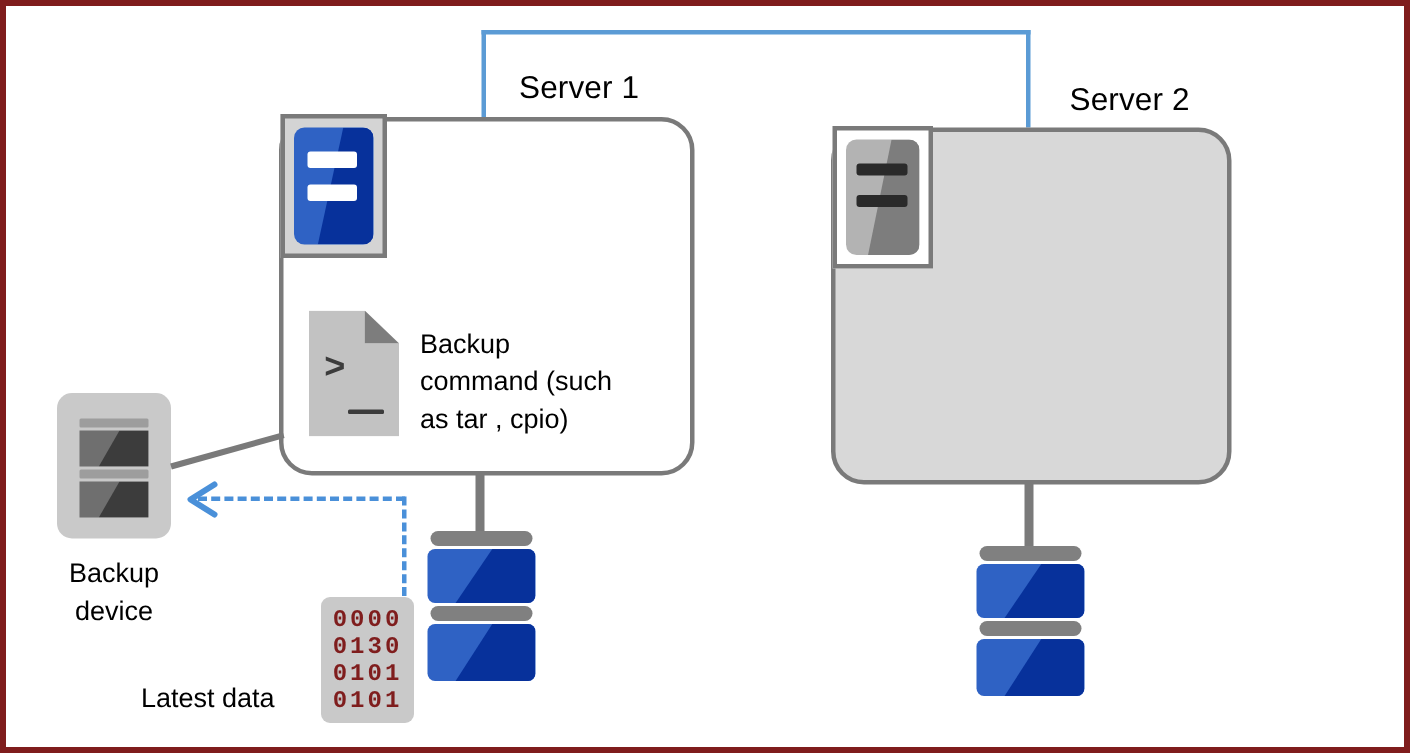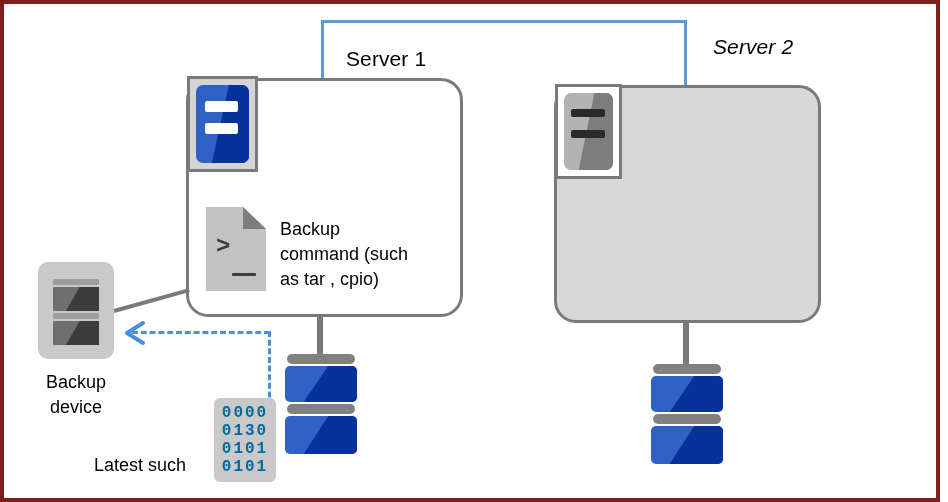--- a/index.html
+++ b/index.html
@@ -161,21 +161,21 @@
     display: flex;
     flex-direction: column;
     align-items: center;
     justify-content: center;
   }
   .data-row {
     font-family: "Liberation Mono", monospace;
     font-weight: bold;
     font-size: 16px;
     line-height: 18px;
-    color: #0369a1;
+    color: #7f1d1d;
     letter-spacing: 2px;
     white-space: pre;
   }
 
   
   .gline   { position: absolute; background: #7a7a7a; }
   .bline   { position: absolute; background: #5b9bd5; }
   .diag-line {
     position: absolute;
     height: 4px;
@@ -196,21 +196,21 @@
 </head>
 <body>
 
 <div id="canvas">
 
   <div class="bline abs" style="left:317px; top:16px; width:366px; height:3px;"></div>
   <div class="bline abs" style="left:317px; top:16px; width:3px; height:58px;"></div>
   <div class="bline abs" style="left:680px; top:16px; width:3px; height:65px;"></div>
 
   <div class="label server-title abs" style="left:342px; top:44px;">Server 1</div>
-  <div class="label server-title abs" style="left:709px; top:32px;font-style:italic;">Server 2</div>
+  <div class="label server-title abs" style="left:709px; top:52px;">Server 2</div>
 
   <div class="server-box active abs" style="left:182px; top:74px; width:277px; height:239px;"></div>
 
   <div class="icon-frame active abs" style="left:183px; top:72px; width:71px; height:96px;">
     <div class="srv-glyph blue" style="left:6px; top:6px; width:53px; height:78px;">
       <div class="shade"></div>
       <div class="srv-bar white" style="left:9px; top:16px; width:33px; height:11px;"></div>
       <div class="srv-bar white" style="left:9px; top:38px; width:33px; height:11px;"></div>
     </div>
   </div>
@@ -258,21 +258,21 @@
     <polyline points="21,3 5,13 21,23" fill="none" stroke="#4a90d9" stroke-width="4" stroke-linecap="round" stroke-linejoin="round"></polyline>
   </svg>
 
   <div class="data-block abs" style="left:210px; top:394px; width:62px; height:84px;">
     <div class="data-row">0000</div>
     <div class="data-row">0130</div>
     <div class="data-row">0101</div>
     <div class="data-row">0101</div>
   </div>
 
-  <div class="label data-label abs" style="left:90px; top:452px;">Latest such</div>
+  <div class="label data-label abs" style="left:90px; top:452px;">Latest data</div>
 
   <div class="gline" style="left:313px; top:312px; width:6px; height:42px;"></div>
   <div class="abs" style="left:281px; top:350px; width:72px; height:110px;">
     <div class="disk-band" style="left:2px; top:0px; width:68px; height:10px;"></div>
     <div class="disk-body" style="left:0px; top:12px; width:72px; height:36px;">
       <div class="shade"></div>
     </div>
     <div class="disk-band" style="left:2px; top:50px; width:68px; height:10px;"></div>
     <div class="disk-body" style="left:0px; top:62px; width:72px; height:38px;">
       <div class="shade"></div>

